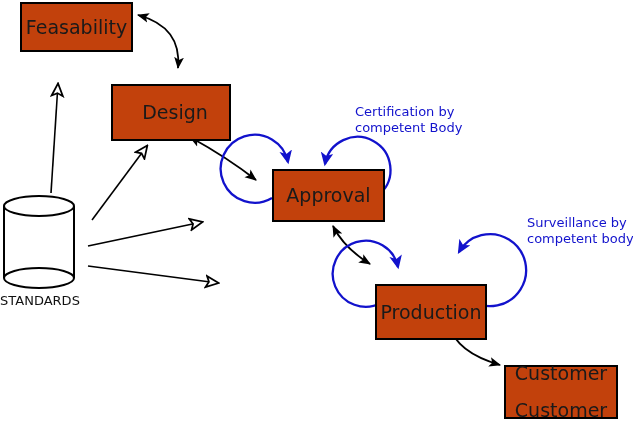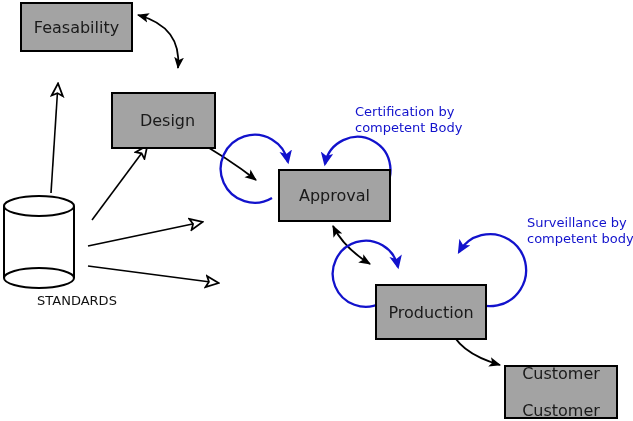--- a/index.html
+++ b/index.html
@@ -4,31 +4,31 @@
 <style>
   html,body{margin:0;padding:0;background:#fff;}
   .canvas{
     position:relative;width:633px;height:421px;background:#ffffff;
     font-family:"DejaVu Sans","Liberation Sans",sans-serif;
     overflow:hidden;
   }
   .layer{position:absolute;left:0;top:0;width:633px;height:421px;}
   svg.layer{z-index:1;}
   .node{
-    position:absolute;z-index:2;background:#a3a3a3;border:2px solid #000;
+    position:absolute;z-index:2;background:#c2410c;border:2px solid #000;
     display:flex;flex-direction:column;align-items:center;justify-content:center;
-    font-size:16px;color:#1a1a1a;text-align:center;line-height:17px;
+    font-size:19px;color:#1a1a1a;text-align:center;line-height:17px;
     box-sizing:border-box;
   }
   .blabel{
     position:absolute;z-index:3;font-size:13px;line-height:16px;
     color:var(--blue,#1212cc);white-space:nowrap;
   }
   .dslabel{
-    position:absolute;z-index:2;font-size:13px;color:#111;white-space:nowrap;margin-left:37px;
+    position:absolute;z-index:2;font-size:13px;color:#111;white-space:nowrap;
   }
   .k-black{stroke:#000;fill:none;}
   .k-blue{stroke:var(--blue,#1212cc);fill:none;}
   .mblue{fill:var(--blue,#1212cc);}
   .mblack{fill:#000;}
   .mopen{fill:#fff;stroke:#000;stroke-width:1.4;}
 </style>
 </head>
 <body>
 
@@ -67,25 +67,25 @@
     <path class="k-blue" stroke-width="2.3" marker-end="url(#mBlue)" d="M 272 198 A 34 34 0 1 1 288 162"></path>
     <path class="k-blue" stroke-width="2.3" marker-end="url(#mBlue)" d="M 380 194 A 33 33 0 1 0 325 164"></path>
     <path class="k-blue" stroke-width="2.3" marker-end="url(#mBlue)" d="M 381 303 A 33 33 0 1 1 398 267"></path>
     <path class="k-blue" stroke-width="2.3" marker-end="url(#mBlue)" d="M 470 300 A 36 36 0 1 0 459 252"></path>
   </svg>
 
   <div class="node" style="left:20px;top:2px;width:113px;height:50px;">
     <span>Feasability</span>
   </div>
 
-  <div class="node" style="left:111px;top:92px;width:105px;height:57px;padding-left:8px;">
+  <div class="node" style="left:111px;top:84px;width:120px;height:57px;padding-left:8px;">
     <span>Design</span>
   </div>
 
-  <div class="node" style="left:278px;top:169px;width:113px;height:53px;">
+  <div class="node" style="left:272px;top:169px;width:113px;height:53px;">
     <span>Approval</span>
   </div>
 
   <div class="node" style="left:375px;top:266px;width:112px;height:56px;margin-top:18px;">
     <span>Production</span>
   </div>
 
   <div class="node" style="left:504px;top:365px;width:114px;height:54px;gap:20px;">
     <span>Customer</span>
     <span>Customer</span>

